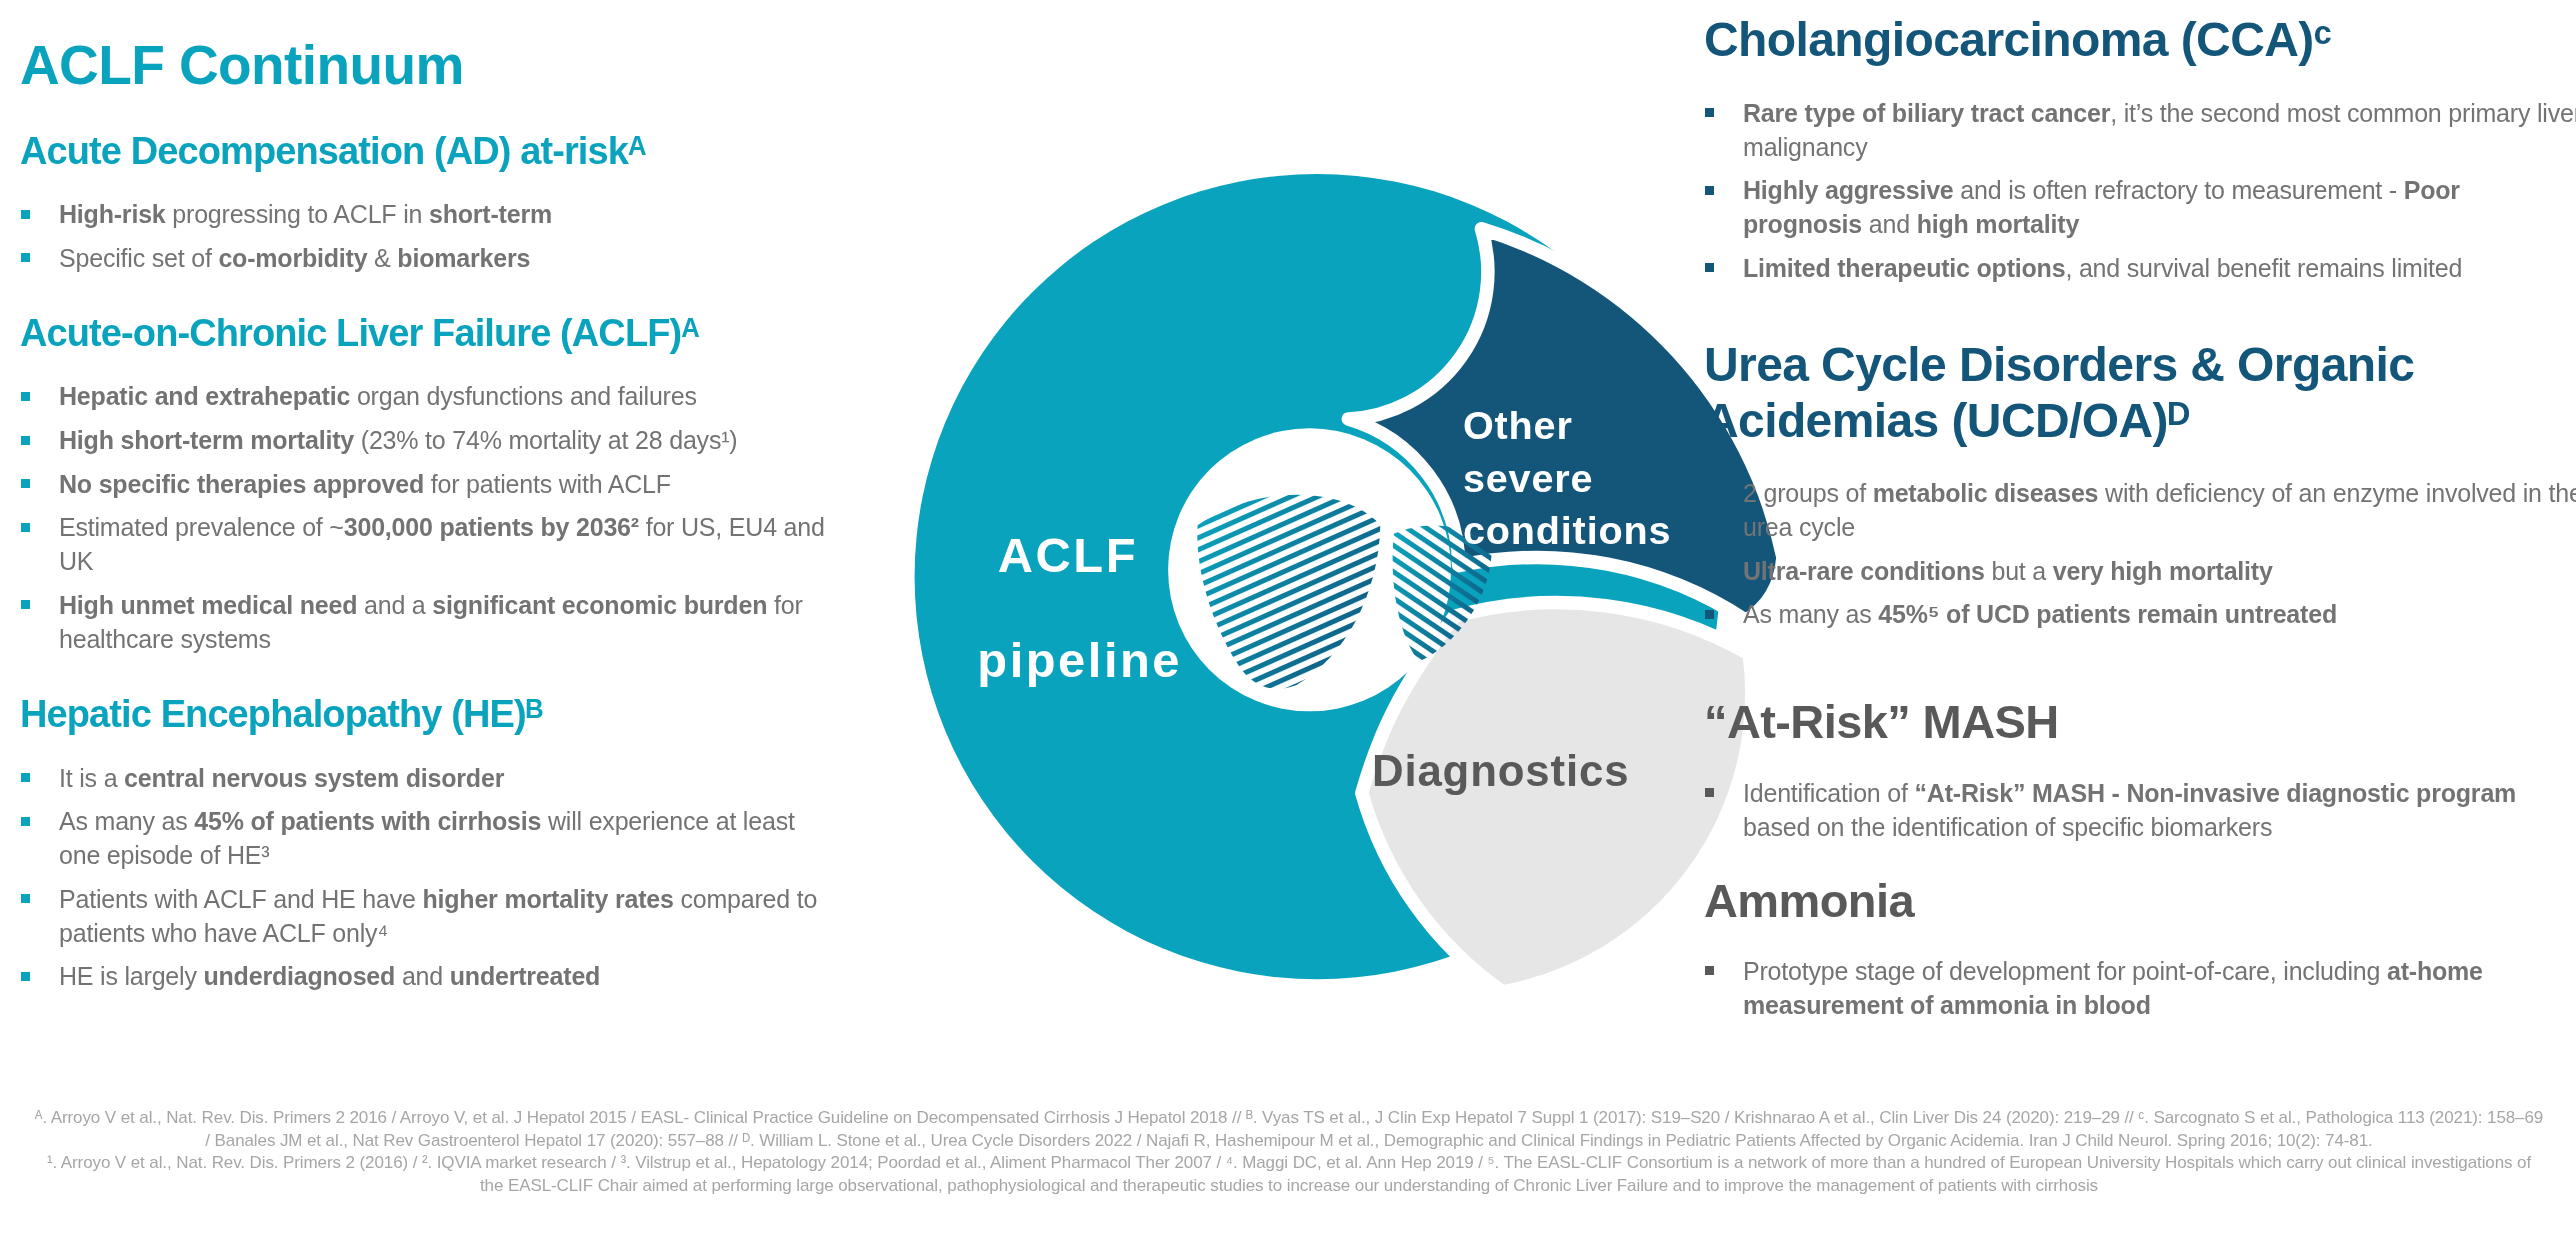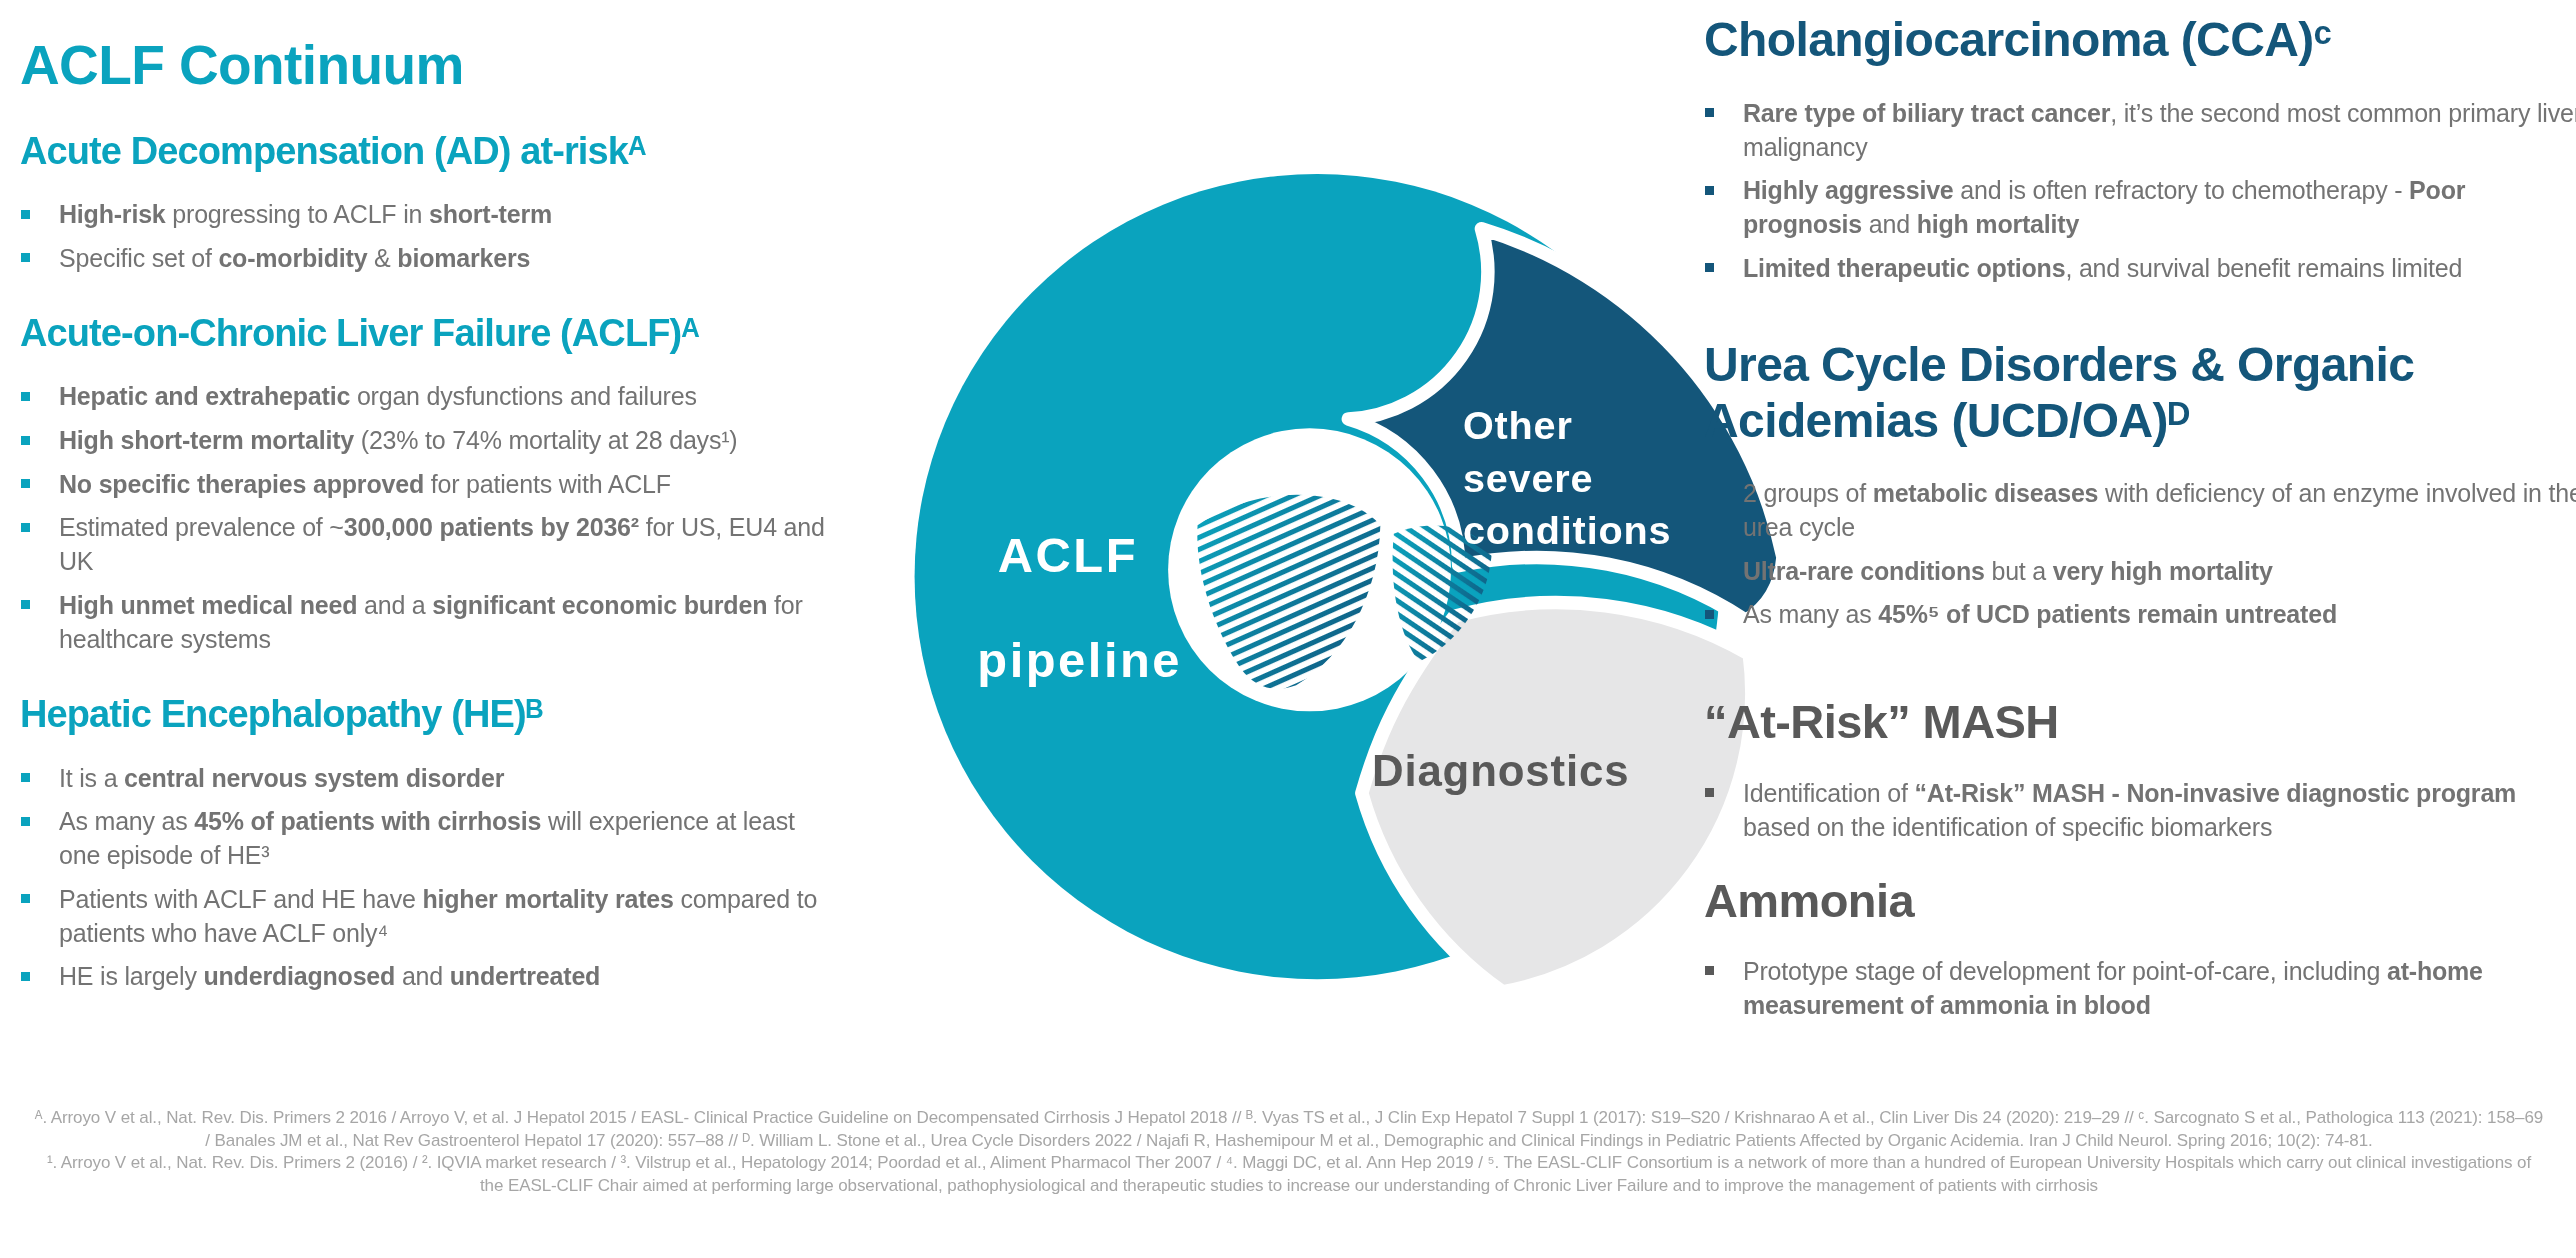--- a/index.html
+++ b/index.html
@@ -157,21 +157,21 @@
       <text x="552" y="742" class="lbl-diag">Diagnostics</text>
     </svg>
   </figure>
 
   <div class="col-right">
 
     <section>
       <h2 class="h-blue">Cholangiocarcinoma (CCA)ᶜ</h2>
       <ul class="bullets blue-bullets">
         <li><b>Rare type of biliary tract cancer</b><span>, it’s the second most common primary liver malignancy</span></li>
-        <li><b>Highly aggressive</b><span> and is often refractory to chemotherapy - </span><b>Poor prognosis</b><span> and </span><b>high mortality</b></li>
+        <li><b>Highly aggressive</b><span> and is often refractory to measurement - </span><b>Poor prognosis</b><span> and </span><b>high mortality</b></li>
         <li><b>Limited therapeutic options</b><span>, and survival benefit remains limited</span></li>
       </ul>
     </section>
 
     <section class="sec-ucd">
       <h2 class="h-blue">Urea Cycle Disorders &amp; Organic Acidemias (UCD/OA)ᴰ</h2>
       <ul class="bullets blue-bullets">
         <li><span>2 groups of </span><b>metabolic diseases</b><span> with deficiency of an enzyme involved in the urea cycle</span></li>
         <li><b>Ultra-rare conditions</b><span> but a </span><b>very high mortality</b></li>
         <li><span>As many as </span><b>45%⁵ of UCD patients remain untreated</b></li>

